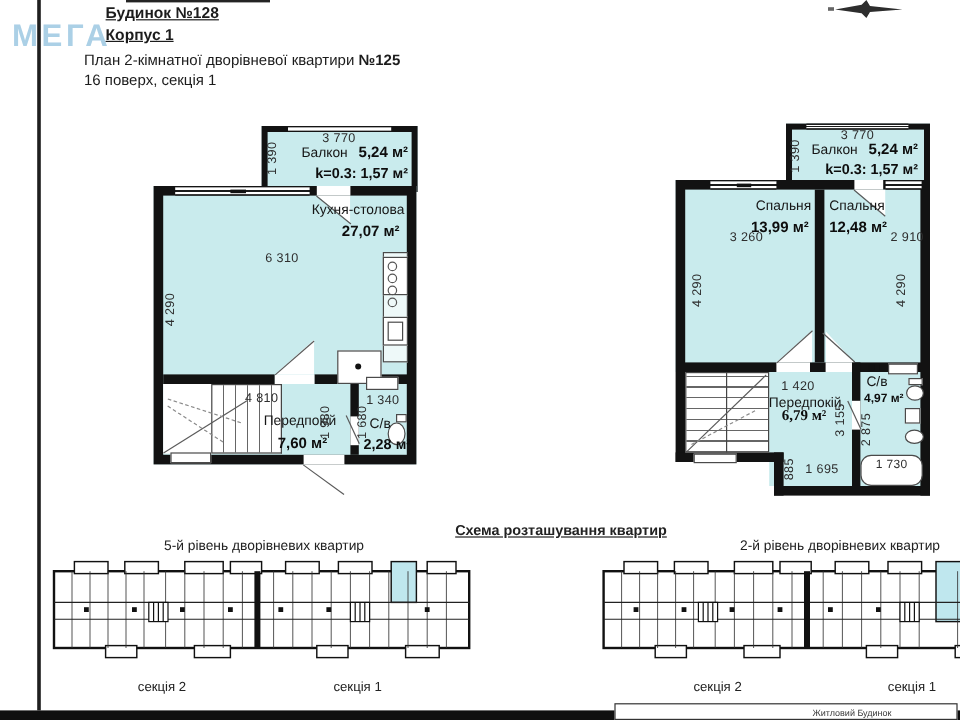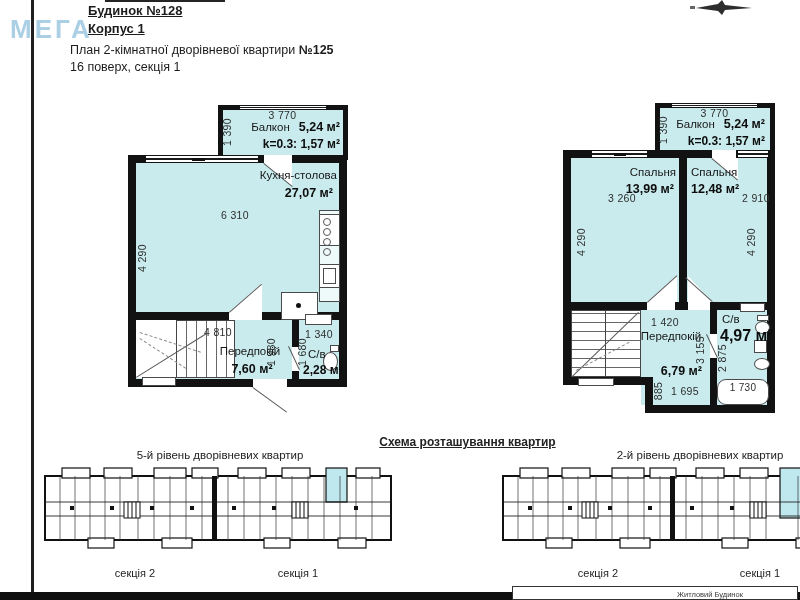--- a/index.html
+++ b/index.html
@@ -184,27 +184,27 @@
 <div class="dim" style="left:598px;top:192px;width:48px;">3 260</div>
 <div class="dimv" style="left:561px;top:236px;width:40px;">4 290</div>
 
 <div class="rname" style="left:691px;top:166px;width:72px;">Спальня</div>
 <div class="rarea" style="left:691px;top:182px;width:72px;">12,48 м²</div>
 <div class="dim" style="left:731px;top:192px;width:50px;">2 910</div>
 <div class="dimv" style="left:731px;top:236px;width:40px;">4 290</div>
 
 <div class="dim" style="left:638px;top:316px;width:54px;">1 420</div>
 <div class="rname" style="left:632px;top:330px;width:78px;text-align:center;">Передпокій</div>
-<div class="rarea" style="left:638px;top:364px;width:64px;text-align:right;">6,79 м²</div>
+<div class="rarea" style="left:638px;top:339px;width:64px;text-align:center;font-family:Liberation Serif, serif;">6,79 м²</div>
 <div class="dimv" style="left:680px;top:344px;width:40px;">3 155</div>
 <div class="dimv" style="left:643px;top:385px;width:30px;">885</div>
 <div class="dim" style="left:664px;top:385px;width:42px;">1 695</div>
 
 <div class="rname" style="left:722px;top:313px;">С/в</div>
-<div class="rarea" style="left:720px;top:327px;font-size:16px;">4,97 м²</div>
+<div class="rarea" style="left:720px;top:327px;font-size:10px;">4,97 м²</div>
 <div class="dimv" style="left:702px;top:352px;width:40px;">2 875</div>
 
 <div class="cap" style="left:340px;top:435px;width:255px;font-weight:700;font-size:12px;text-decoration:underline;">Схема розташування квартир</div>
 <div class="cap" style="left:95px;top:449px;width:250px;">5-й рівень дворівневих квартир</div>
 <div class="cap" style="left:575px;top:449px;width:250px;">2-й рівень дворівневих квартир</div>
 
 <div class="schemewrap" style="left:42px;top:464px;width:352px;height:92px;">
   <svg width="352" height="92" viewBox="0 0 352 92">
     <rect x="3" y="12" width="346" height="64" fill="#fff" stroke="#111" stroke-width="2"></rect>
     <g fill="#fff" stroke="#111" stroke-width="1.2">

